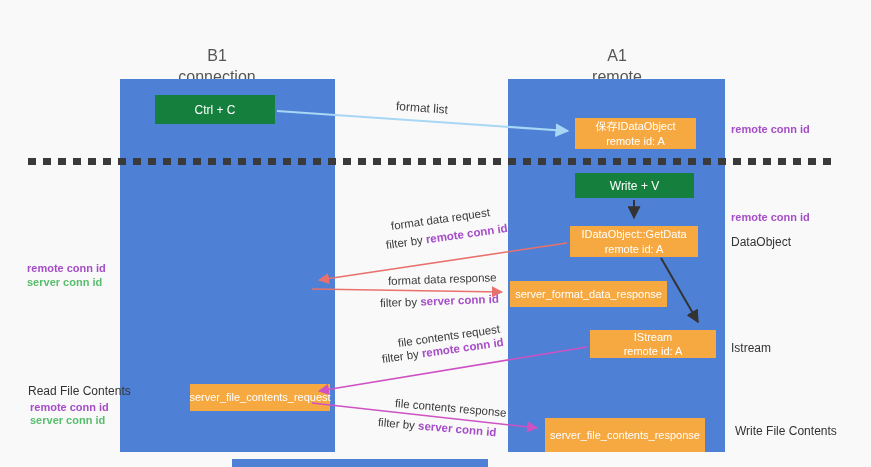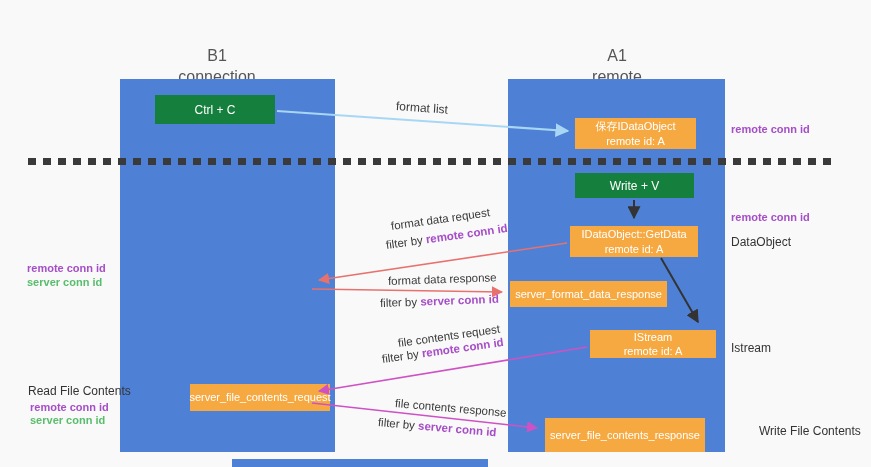--- a/index.html
+++ b/index.html
@@ -136,21 +136,21 @@
 
   <div class="flow" style="left:395px;top:397px;transform:rotate(5deg);">file contents response</div>
   <div class="flow" style="left:378px;top:416px;transform:rotate(5deg);">
     <span>filter by </span><span class="purple">server conn id</span>
   </div>
 
   <div class="lbl purple" style="left:731px;top:123px;">remote conn id</div>
   <div class="lbl purple" style="left:731px;top:211px;">remote conn id</div>
   <div class="lbl lbl12" style="left:731px;top:235px;text-align:right;">DataObject</div>
   <div class="lbl lbl12" style="left:731px;top:341px;">Istream</div>
-  <div class="lbl lbl12" style="left:735px;top:424px;margin-left:24px;">Write File Contents</div>
+  <div class="lbl lbl12" style="left:735px;top:424px;">Write File Contents</div>
 
   <div class="lbl purple" style="left:27px;top:262px;">remote conn id</div>
   <div class="lbl greenlbl" style="left:27px;top:276px;">server conn id</div>
   <div class="lbl lbl12" style="left:28px;top:384px;">Read File Contents</div>
   <div class="lbl purple" style="left:30px;top:401px;">remote conn id</div>
   <div class="lbl greenlbl" style="left:30px;top:414px;">server conn id</div>
 
   <div class="bottom-bar"></div>
 
 </div>

